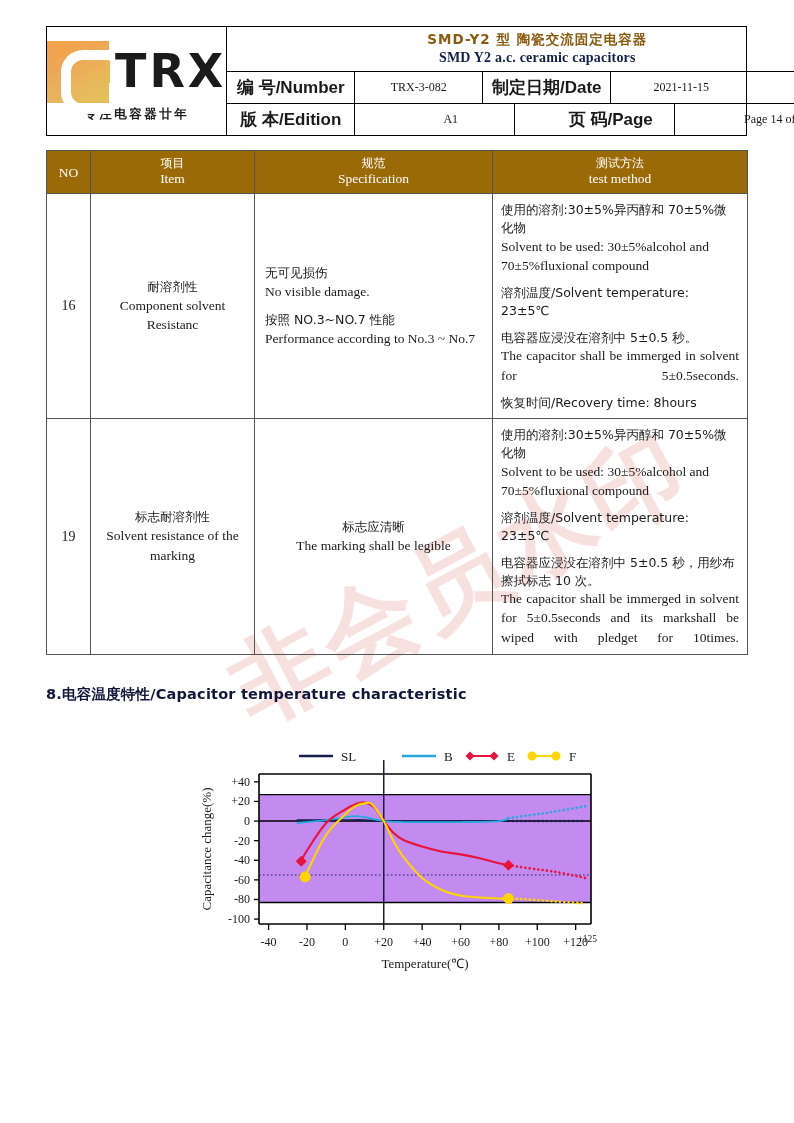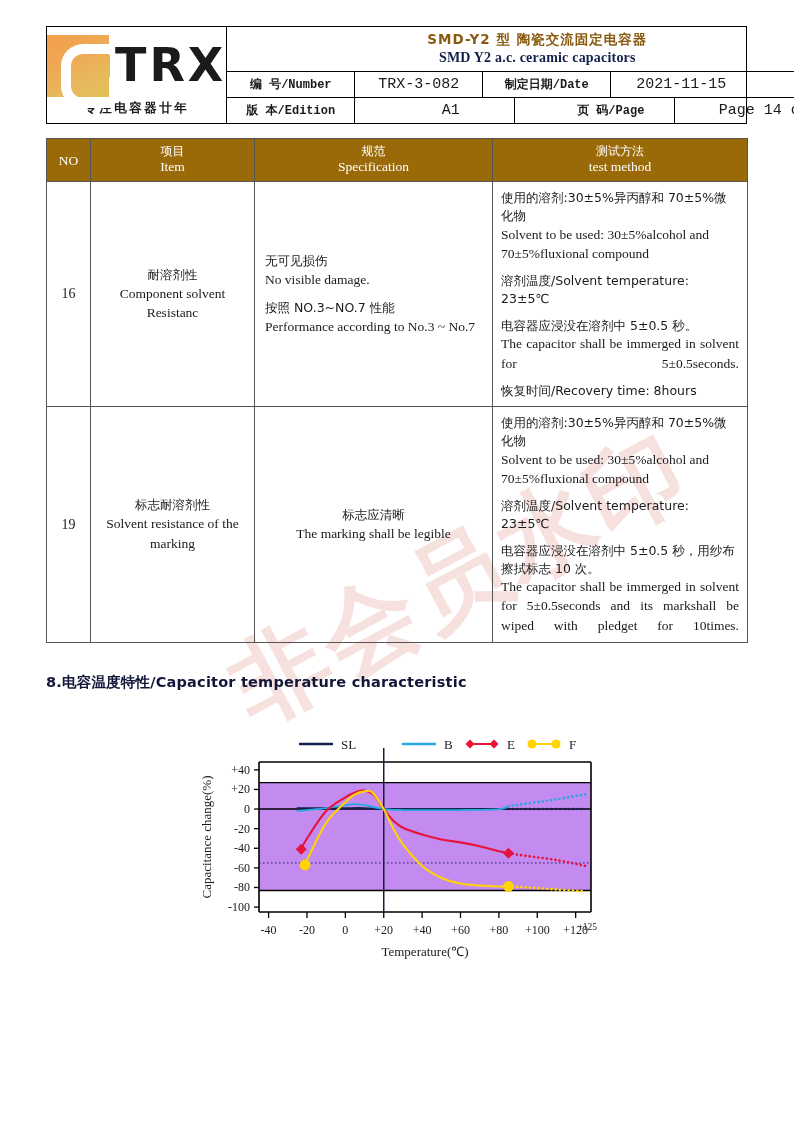--- a/index.html
+++ b/index.html
@@ -105,25 +105,25 @@
   .hdr-gr + .hdr-gr { border-top:1.6px solid #000;gap:32px; }
   .hdr-cell {
     display:flex; align-items:center; justify-content:center;
     padding:4px 6px;
     font-size:13.5px;
     white-space:nowrap;
   }
   .hdr-cell.lbl {
     width:128px; font-weight:700;
     border-right:1.2px solid #000;
-    font-family:Liberation Mono, monospace;
-    font-size:12px;
+    font-family:Liberation Sans, sans-serif;
+    font-size:17px;
   }
   .hdr-cell.val { width:128px; border-right:1.2px solid #000;
-                  font-family:Liberation Mono, monospace; font-size:15px; }
+                  font-family:Liberation Serif, serif; font-size:12px; }
   .hdr-cell.val.last { border-right:none; width:140px; }
 
   
   table.spec {
     width:701px;
     border-collapse:collapse;
     margin-top:14px;
     table-layout:fixed;
   }
   table.spec th, table.spec td {

